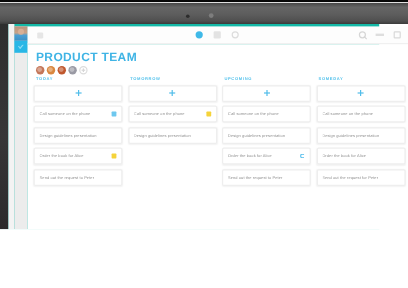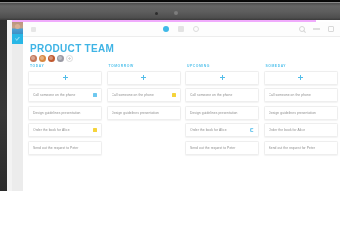--- a/index.html
+++ b/index.html
@@ -3,21 +3,21 @@
 <meta charset="utf-8">
 <style>
   * { box-sizing: border-box; margin: 0; padding: 0; }
   html, body {
     width: 340px; height: 191px;
     overflow: hidden;
     background: #ffffff;
     font-family: "Liberation Sans", sans-serif;
   }
 
-  #root { position: relative; width: 316px; height: 191px; background: #f0abfc; }
+  #root { position: relative; width: 316px; height: 191px; background: #14b8a6; }
 
   
   .bezel {
     position: absolute; left: 0; top: 0; width: 340px; height: 20px;
     background: linear-gradient(180deg,#0a0a0a 0%, #070707 8%, #ffffff 9%, #f2f2f2 10%,
                 #4a4a4a 14%, #656565 30%, #5d5d5d 60%, #4f4f4f 88%, #3a3a3a 100%);
   }
   .bezel-cam {
     position: absolute; border-radius: 50%;
   }

